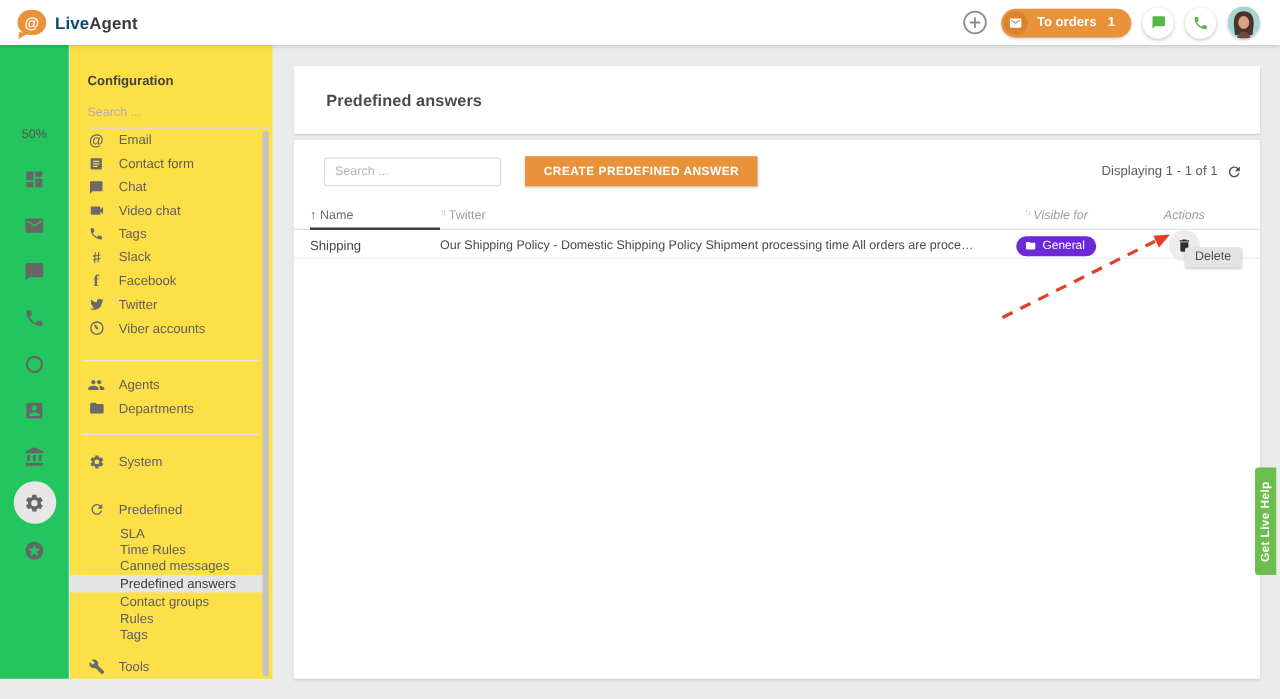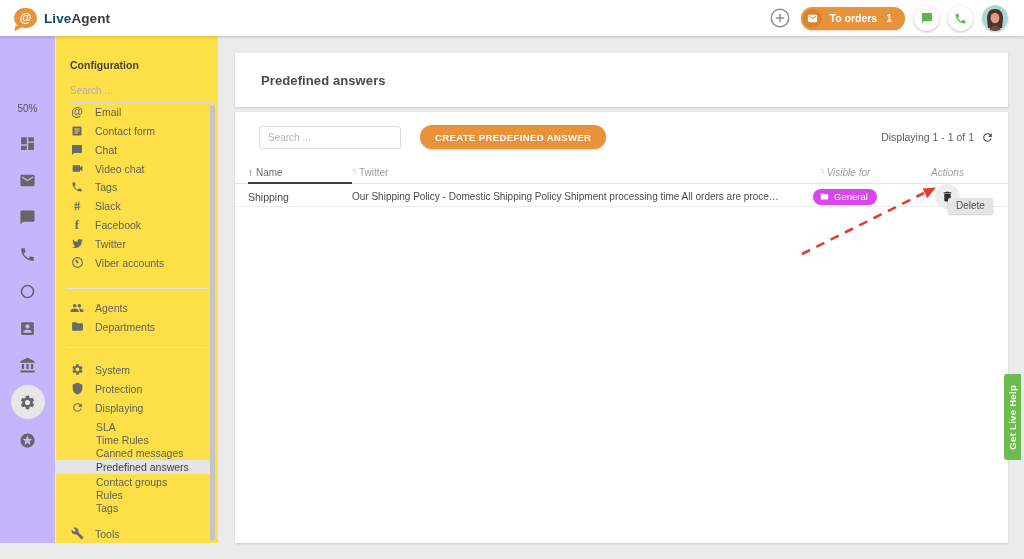--- a/index.html
+++ b/index.html
@@ -24,21 +24,21 @@
   .tosolve { height:23px; background:#e8923a; border-radius:12px; display:flex; align-items:center;
              padding-right:13px; cursor:pointer; box-shadow:0 1px 2px rgba(0,0,0,.2); }
   .tosolve-ic { width:19px; height:19px; background:#d9832e; border-radius:50%; margin:2px;
                 display:flex; align-items:center; justify-content:center; }
   .tosolve-label { color:#fff; font-size:10.5px; font-weight:bold; margin-left:6px; }
   .tosolve-count { color:#fff; font-size:10.5px; font-weight:bold; margin-left:9px; }
   .avatar { width:26px; height:26px; border-radius:50%; overflow:hidden; cursor:pointer;
             box-shadow:0 1px 2px rgba(0,0,0,.25); }
 
   
-  .rail { position:absolute; top:36px; left:0; width:56px; bottom:16px; background:#c4b5fd;
+  .rail { position:absolute; top:36px; left:0; width:56px; bottom:16px; background:#22c55e;
           border-right:1px solid #e9e9e9; z-index:10; }
   .ric { position:absolute; left:50%; transform:translate(-50%,-50%); color:#666; cursor:pointer;
          display:flex; align-items:center; justify-content:center; width:34px; height:34px; }
   .ric.sel { background:#e7e7e7; border-radius:50%; }
   .zoomlvl { position:absolute; top:72px; left:50%; transform:translate(-50%,-50%); font-size:10px; color:#555; }
 
   
   .sidebar { position:absolute; top:36px; left:56px; width:162px; bottom:16px; background:#fde047; z-index:9; }
   .cfg-head { position:absolute; left:14px; top:23px; font-size:10.5px; font-weight:bold; color:#424242; }
   .cfg-search { position:absolute; left:14px; top:44px; width:146px; border-bottom:1px solid #d9d9d9; }
@@ -58,38 +58,38 @@
   
   .main-head { position:absolute; left:235px; top:53px; width:773px; height:54px; background:#fff;
                box-shadow:0 1px 2px rgba(0,0,0,.15); z-index:5; display:flex; align-items:center; }
   .page-title { margin-left:26px; font-size:13px; font-weight:bold; color:#4a4a4a; letter-spacing:.1px; }
   .main-panel { position:absolute; left:235px; top:112px; width:773px; height:431px; background:#fff;
                 box-shadow:0 1px 2px rgba(0,0,0,.13); z-index:5; }
   .toolbar { display:flex; align-items:center; padding:13px 14px 0 24px; }
   .tb-search { width:142px; height:23px; border:1px solid #dcdcdc; border-radius:3px; padding:0 8px;
                font-size:10px; color:#555; outline:none; font-family:"Liberation Sans",sans-serif; background:#fff; }
   .tb-search::placeholder { color:#b3b3b3; }
-  .create-btn { margin-left:19px; height:24px; padding:0 15px; background:#e8923a; border:none; border-radius:12px;
+  .create-btn { margin-left:19px; height:24px; padding:0 15px; background:#e8923a; border:none; border-radius:0;
                 color:#fff; font-size:9.5px; font-weight:bold; letter-spacing:.4px; cursor:pointer;
                 box-shadow:0 1px 2px rgba(0,0,0,.18); font-family:"Liberation Sans",sans-serif; }
   .displaying { margin-left:auto; display:flex; align-items:center; gap:7px; font-size:10.5px; color:#5c5c5c; }
   .refresh-btn { display:flex; color:#4d4d4d; cursor:pointer; }
   .tbl { margin-top:13px; }
   .tbl-row { display:grid; grid-template-columns:104px 1fr 110px 95px; align-items:center; padding:0 13px; }
   .tbl-head { height:22px; border-bottom:1px solid #e4e4e4; }
   .th { font-size:10px; color:#9e9e9e; display:flex; align-items:center; gap:3px; height:100%; }
   .th.c { justify-content:center;font-style:italic; }
   .th-name { border-bottom:2px solid #3f3f3f; margin-bottom:-1px; color:#6e6e6e; }
   .sort-up { color:#555; font-size:10px; }
   .sort-both { font-size:7px; letter-spacing:-1.5px; color:#b5b5b5; transform:translateY(-2px); }
   .data-row { height:23px; border-bottom:1px solid #ededed; cursor:pointer; }
   .td-name { font-size:10.5px; color:#474747; }
   .td-msg { font-size:10px; color:#4a4a4a; white-space:nowrap; overflow:hidden; text-overflow:ellipsis; padding-right:10px; }
   .td-c { display:flex; justify-content:center; }
-  .badge { background:#d946ef; border-radius:9px; color:#fff; font-size:9.5px; padding:2.5px 9px 2.5px 7px;
+  .badge { background:#6d28d9; border-radius:9px; color:#fff; font-size:9.5px; padding:2.5px 9px 2.5px 7px;
            display:flex; align-items:center; gap:5px; white-space:nowrap; }
   .trash-btn { width:25px; height:25px; border-radius:50%; background:#ededed; display:flex;
                align-items:center; justify-content:center; color:#2f2f2f; cursor:pointer; }
 
   
   .tooltip { position:absolute; left:948px; top:198px; background:#e4e4e4; border-radius:2px;
              padding:2px 8px 3px; font-size:10px; color:#4f4f4f; box-shadow:0 1px 2px rgba(0,0,0,.2); z-index:36; }
   .arrow-overlay { position:absolute; inset:0; z-index:40; pointer-events:none; }
   .ribbon { position:absolute; right:3px; top:374px; width:17px; height:86px; background:#6cbd4e;
             border-radius:3px 0 0 3px; display:flex; align-items:center; justify-content:center;
@@ -289,35 +289,27 @@
   <div class="sdiv" style="top:311px"></div>
 
   <div class="snav" style="top:324px">
     <span class="sic">
         <svg width="13" height="13" viewBox="0 0 24 24" fill="currentColor">
           <path d="M19.14 12.94c.04-.3.06-.61.06-.94 0-.32-.02-.64-.07-.94l2.03-1.58a.49.49 0 0 0 .12-.61l-1.92-3.32a.49.49 0 0 0-.59-.22l-2.39.96c-.5-.38-1.03-.7-1.62-.94l-.36-2.54a.48.48 0 0 0-.48-.41h-3.84c-.24 0-.43.17-.47.41l-.36 2.54c-.59.24-1.13.57-1.62.94l-2.39-.96a.49.49 0 0 0-.59.22L2.74 8.87c-.12.21-.08.47.12.61l2.03 1.58c-.05.3-.09.63-.09.94s.02.64.07.94l-2.03 1.58a.49.49 0 0 0-.12.61l1.92 3.32c.12.22.37.29.59.22l2.39-.96c.5.38 1.03.7 1.62.94l.36 2.54c.05.24.24.41.48.41h3.84c.24 0 .44-.17.47-.41l.36-2.54c.59-.24 1.13-.56 1.62-.94l2.39.96c.22.08.47 0 .59-.22l1.92-3.32a.49.49 0 0 0-.12-.61l-2.01-1.58zM12 15.6a3.6 3.6 0 1 1 0-7.2 3.6 3.6 0 0 1 0 7.2z"></path>
         </svg>
       </span>
     <span>System</span>
   </div>
-  <div class="snav" style="top:343px">
-    <span class="sic">
-        <svg width="13" height="13" viewBox="0 0 24 24" fill="currentColor">
-          <path d="M12 1 3 5v6c0 5.55 3.84 10.74 9 12 5.16-1.26 9-6.45 9-12V5l-9-4z"></path>
-        </svg>
-      </span>
-    <span>Protection</span>
-  </div>
   <div class="snav" style="top:362px">
     <span class="sic">
         <svg width="13" height="13" viewBox="0 0 24 24" fill="currentColor">
           <path d="M17.65 6.35A7.96 7.96 0 0 0 12 4c-4.42 0-7.99 3.58-7.99 8s3.57 8 7.99 8c3.73 0 6.84-2.55 7.73-6h-2.08A5.99 5.99 0 0 1 12 18c-3.31 0-6-2.69-6-6s2.69-6 6-6c1.66 0 3.14.69 4.22 1.78L13 11h7V4l-2.35 2.35z"></path>
         </svg>
       </span>
-    <span>Displaying</span>
+    <span>Predefined</span>
   </div>
 
   <div class="ssub" style="top:384px">
       <span>SLA</span>
     </div>
   <div class="ssub" style="top:397px">
       <span>Time Rules</span>
     </div>
   <div class="ssub" style="top:410px">
       <span>Canned messages</span>

